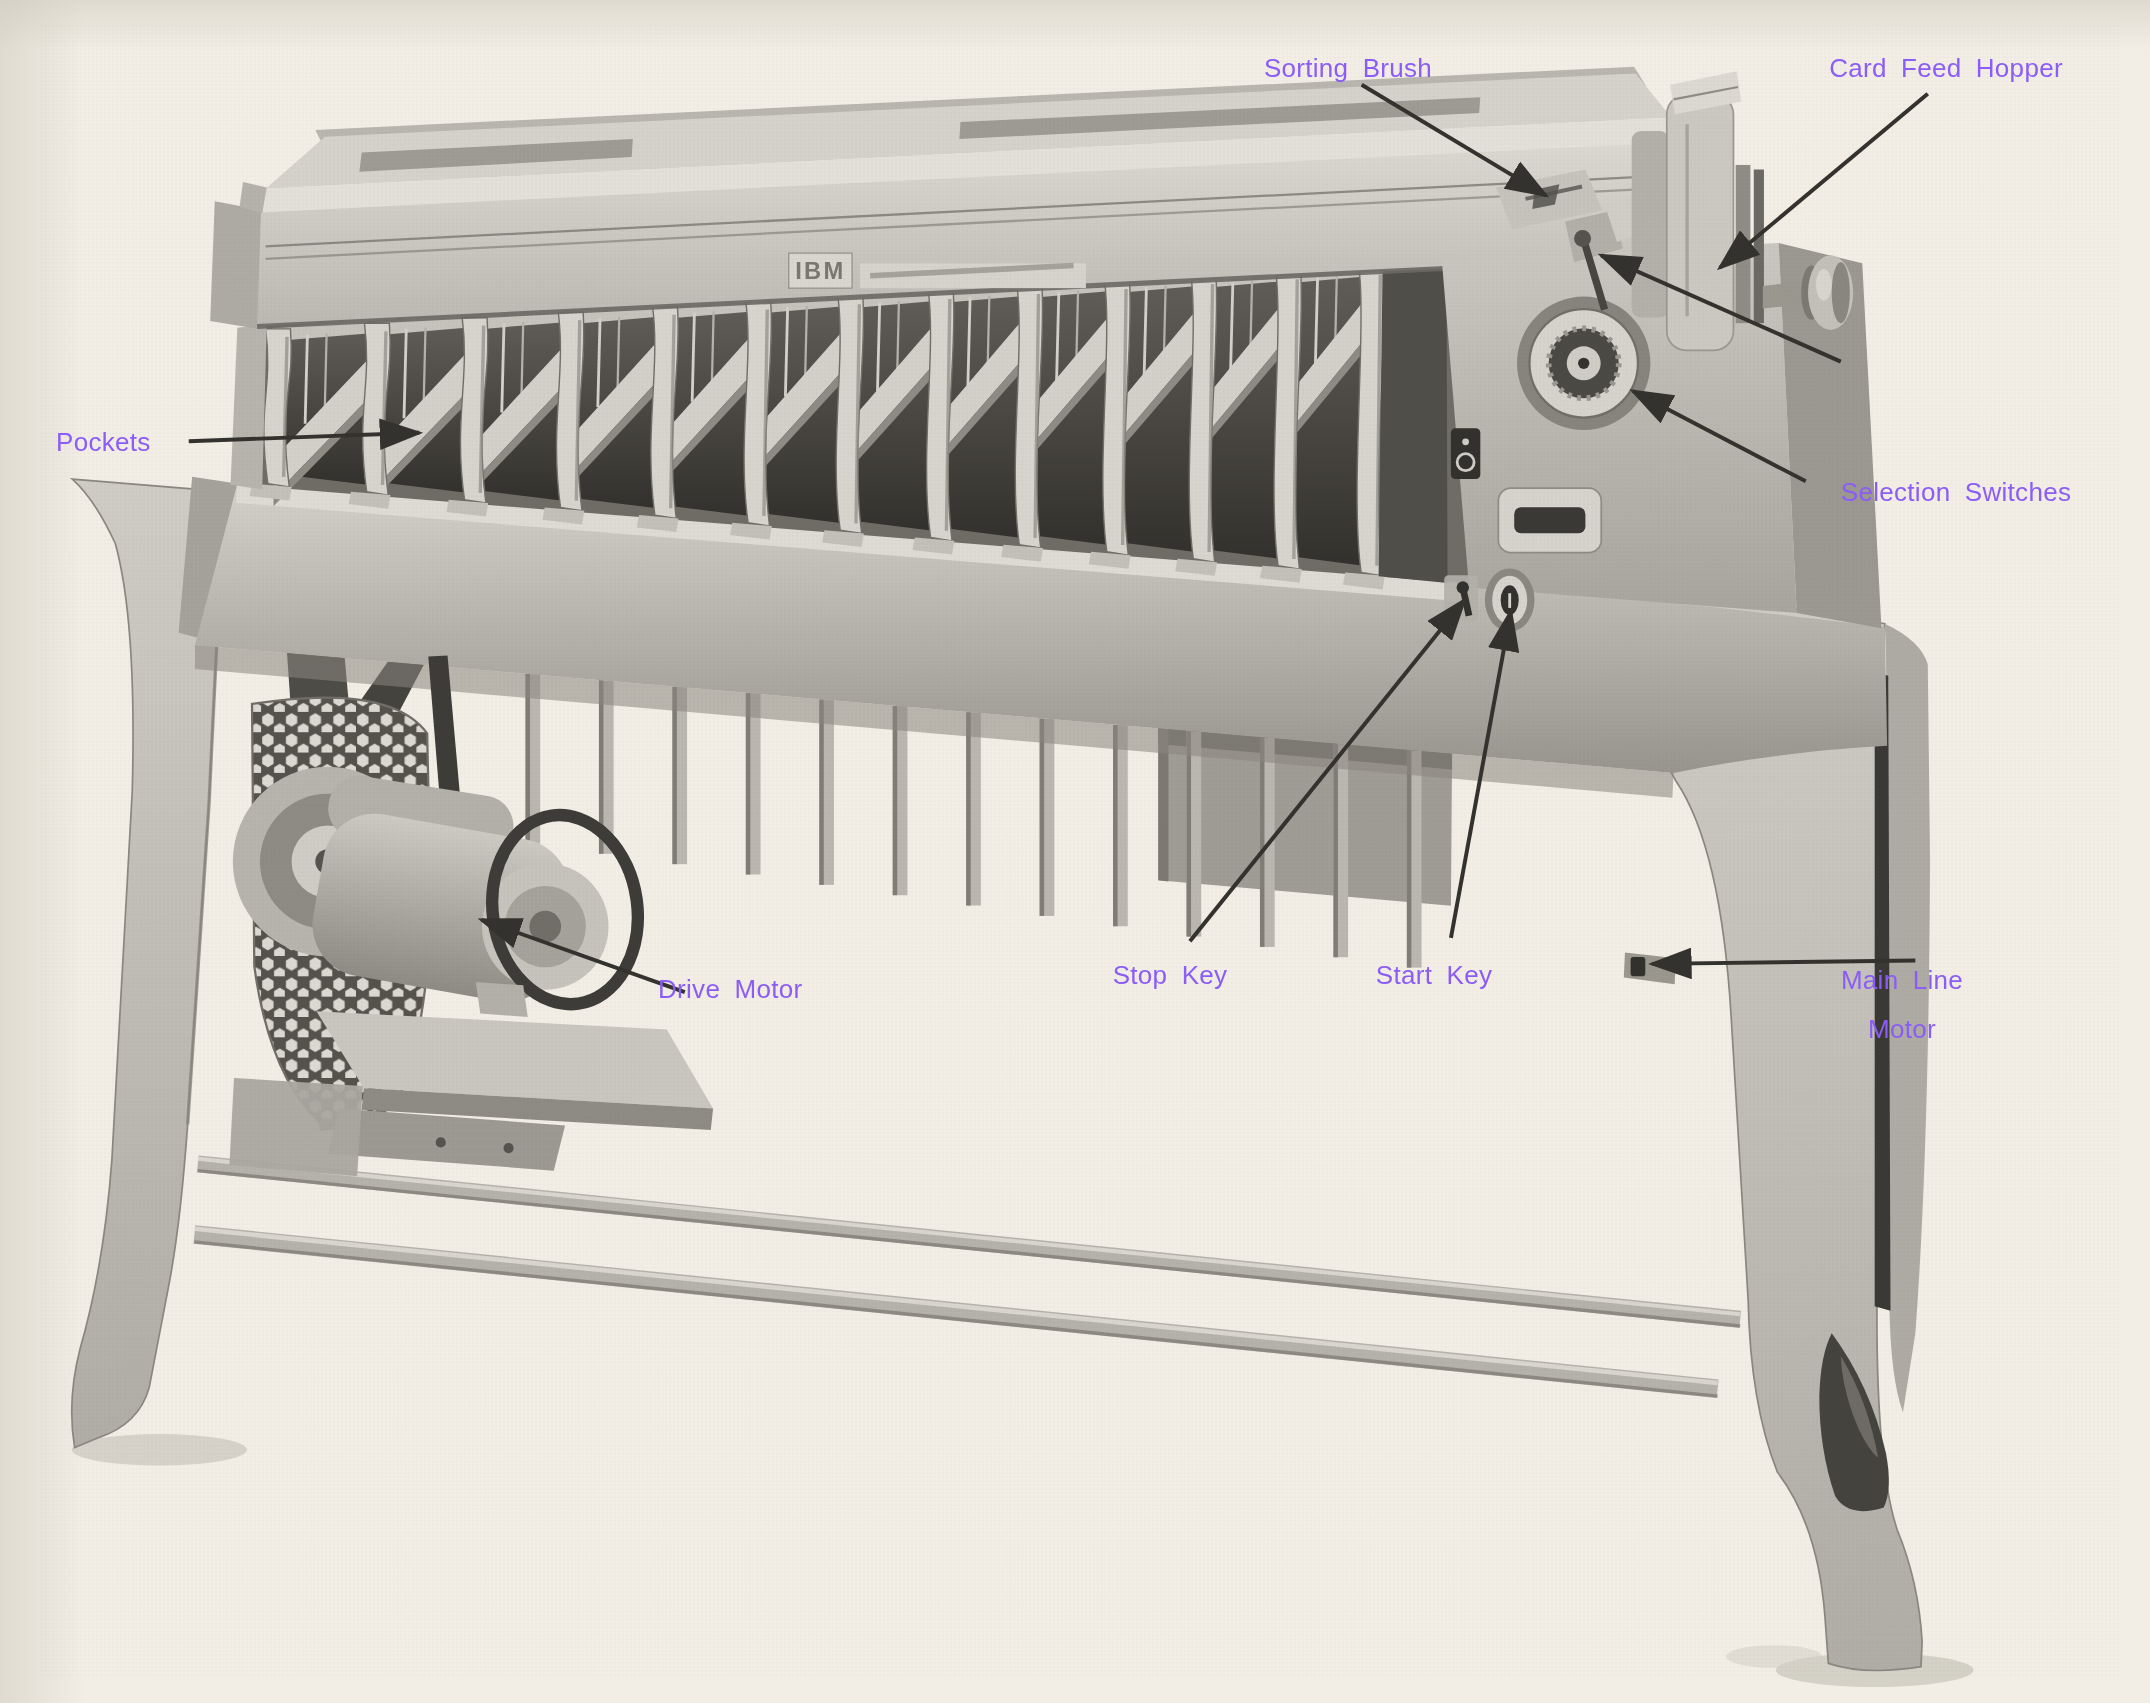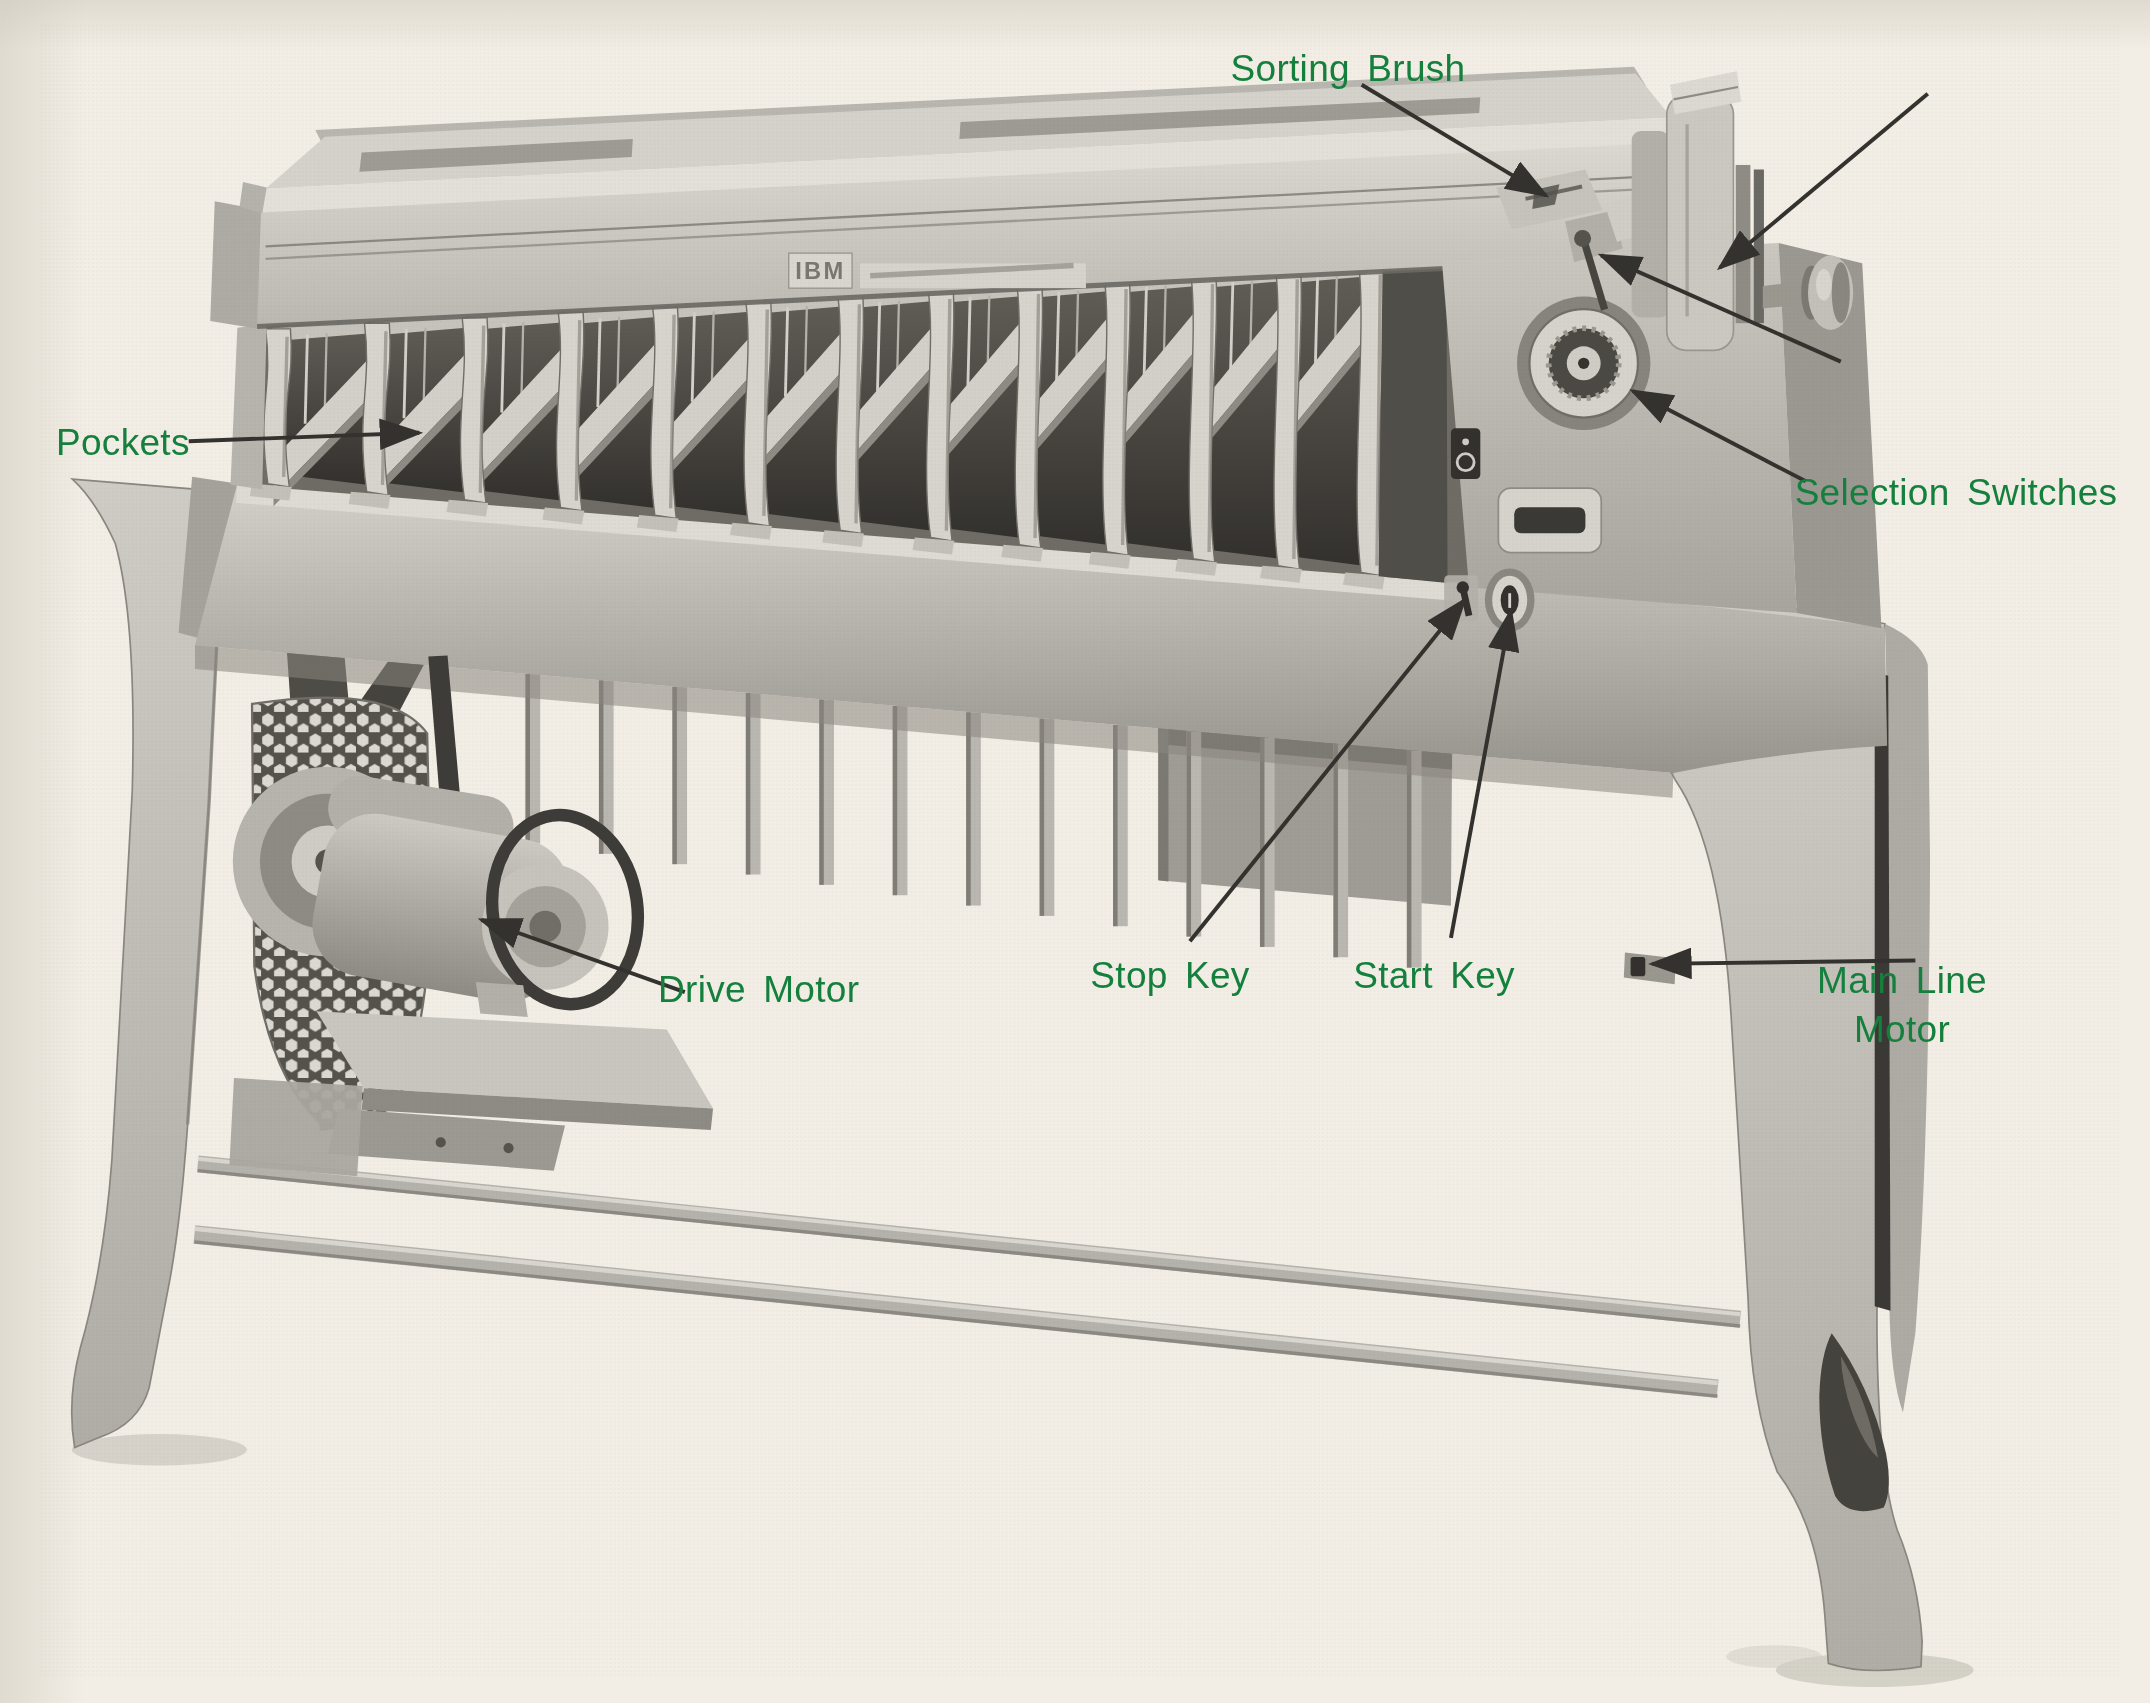--- a/index.html
+++ b/index.html
@@ -6,22 +6,22 @@
   body{
     width:2151px;height:1704px;
     background:#f2eee5;
     font-family:"Liberation Sans", sans-serif;
     position:relative;overflow:hidden;
   }
   .page{position:absolute;left:0;top:0;width:2151px;height:1704px;}
   .art{position:absolute;left:0;top:0;width:2151px;height:1704px;display:block;}
   .lbl{
     position:absolute;
-    font-size:37px;line-height:49px;
-    color:#15803d;
+    font-size:26px;line-height:49px;
+    color:#8b5cf6;
     letter-spacing:0.3px;word-spacing:6.8px;
     white-space:nowrap;
   }
   .ctr{transform:translateX(-50%);text-align:center;}
 </style>
 </head>
 <body>
 
 <div class="page">
 
@@ -407,20 +407,21 @@
     <line x1="3196" y1="852" x2="2890" y2="692" marker-end="url(#ah)"></line>
     <line x1="334" y1="781" x2="742" y2="766" marker-end="url(#ah)"></line>
     <line x1="2106" y1="1666" x2="2592" y2="1062" marker-end="url(#ah)"></line>
     <line x1="2568" y1="1660" x2="2674" y2="1082" marker-end="url(#ah)"></line>
     <line x1="1212" y1="1756" x2="852" y2="1628" marker-end="url(#ah)"></line>
     <line x1="3390" y1="1700" x2="2924" y2="1706" marker-end="url(#ah)"></line>
   </g>
 </svg>
 
 <div class="lbl ctr" style="left:1348px;top:44px;"><span>Sorting Brush</span></div>
+<div class="lbl ctr" style="left:1946px;top:44px;"><span>Card Feed Hopper</span></div>
 <div class="lbl ctr" style="left:1956px;top:468px;"><span>Selection Switches</span></div>
 <div class="lbl" style="left:56px;top:418px;"><span>Pockets</span></div>
 <div class="lbl ctr" style="left:1170px;top:951px;"><span>Stop Key</span></div>
 <div class="lbl ctr" style="left:1434px;top:951px;"><span>Start Key</span></div>
 <div class="lbl" style="left:658px;top:965px;"><span>Drive Motor</span></div>
 <div class="lbl ctr" style="left:1902px;top:956px;">
   <div>Main Line</div>
   <div>Motor</div>
 </div>
 

